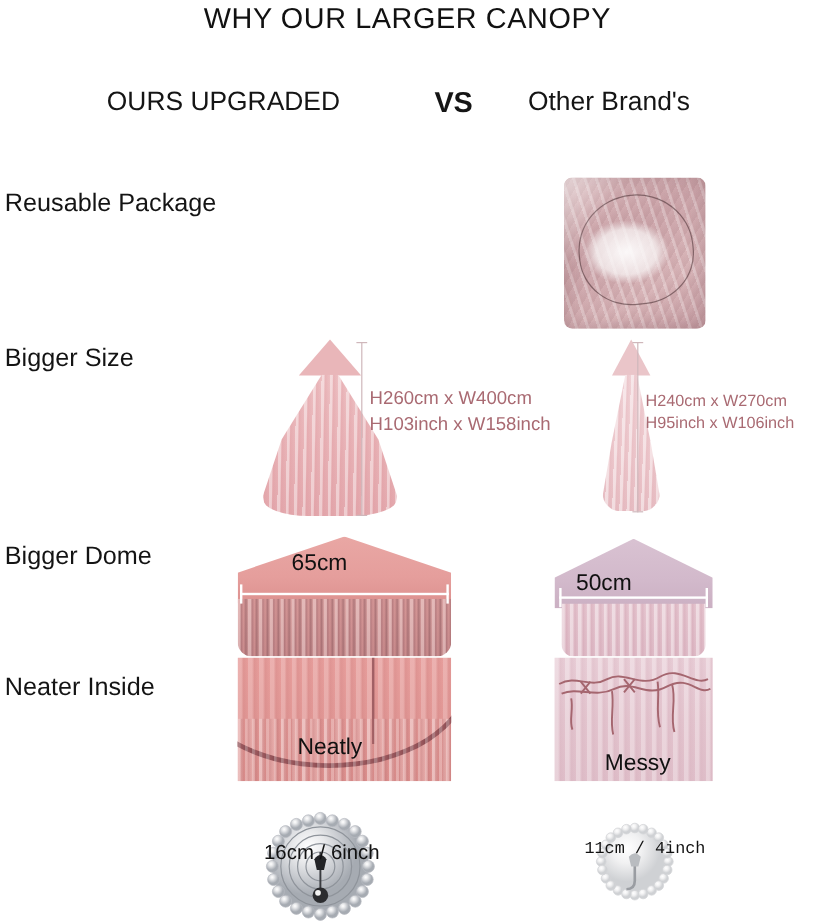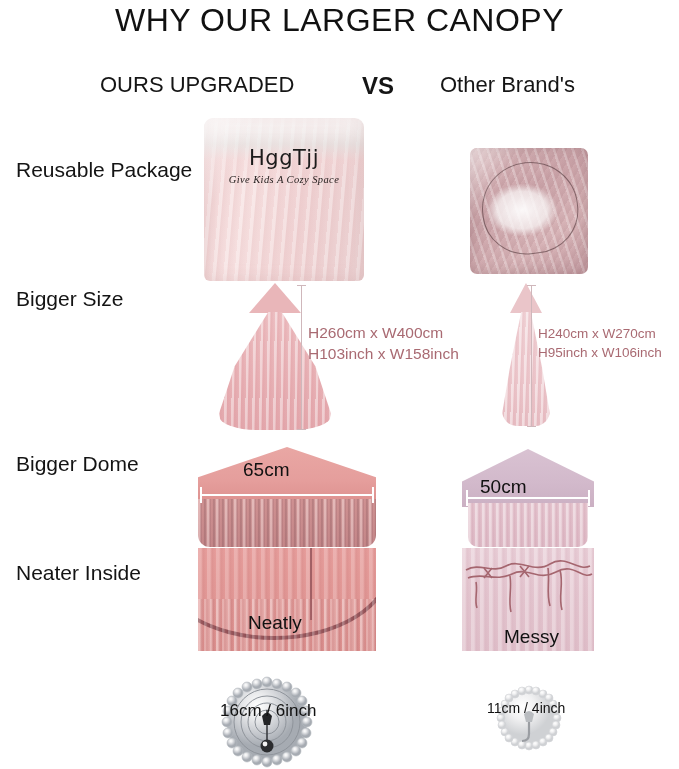--- a/index.html
+++ b/index.html
@@ -9,32 +9,32 @@
     background: #ffffff;
     font-family: "Liberation Sans", sans-serif;
     overflow: hidden;
   }
   #page { position: relative; width: 679px; height: 769px; background:#fff; }
 
   
   .main-title {
     position: absolute; left: 0; top: 2px; width: 679px;
     text-align: center;
-    font-size: 32px; letter-spacing: 0.5px;
+    font-size: 24px; letter-spacing: 0.5px;
     color: #111; font-weight: 400;
     font-family: "Liberation Sans", sans-serif;
   }
   .subhead { position: absolute; top: 72px; font-size: 22px; color: #151515; font-weight: 400; }
-  .subhead.ours  { left: 100px; text-align: center; }
+  .subhead.ours  { left: 89px; text-align: center; }
   .subhead.vs    { left: 362px; font-weight: 700; font-size: 24px; }
   .subhead.other { left: 440px; }
 
   
   .row-label {
-    position: absolute; left: 16px;
+    position: absolute; left: 4px;
     font-size: 21px; color: #141414; font-weight: 400; white-space: nowrap;
   }
 
   
   .tile { position: absolute; overflow: hidden; }
 
   
   .pkg-ours {
     left: 204px; top: 118px; width: 160px; height: 163px;
     border-radius: 9px 9px 6px 6px;
@@ -203,41 +203,37 @@
   .photo-caption {
     position:absolute; font-size:19px; color:#111; white-space:nowrap; z-index:6;
   }
 
   
   .hook { position:absolute; }
   .hook .scallop { position:absolute; left:0; top:0; }
   .hook-label {
     position:absolute; font-size:17px; color:#111; white-space:nowrap; z-index:8;margin-left:20px;
   }
-  .hook-label.small { font-size:14px; }
+  .hook-label.small { font-size:14px;font-family:Liberation Mono, monospace; }
 </style>
 </head>
 <body>
 
 <div id="page">
 
   <div class="main-title">WHY OUR LARGER CANOPY</div>
   <div class="subhead ours">OURS UPGRADED</div>
   <div class="subhead vs">VS</div>
   <div class="subhead other">Other Brand's</div>
 
   <div class="row-label" style="top:158px">Reusable Package</div>
   <div class="row-label" style="top:287px">Bigger Size</div>
   <div class="row-label" style="top:452px">Bigger Dome</div>
   <div class="row-label" style="top:561px">Neater Inside</div>
 
-  <div class="tile pkg-ours">
-    <div class="pkg-brand">HggTjj</div>
-    <div class="pkg-tagline">Give Kids A Cozy Space</div>
-  </div>
 
   <div class="tile pkg-other">
     <div class="cord"></div>
   </div>
 
   <div class="canopy canopy-ours">
     <div class="post"></div>
     <div class="cone"></div>
     <div class="skirt"></div>
   </div>

